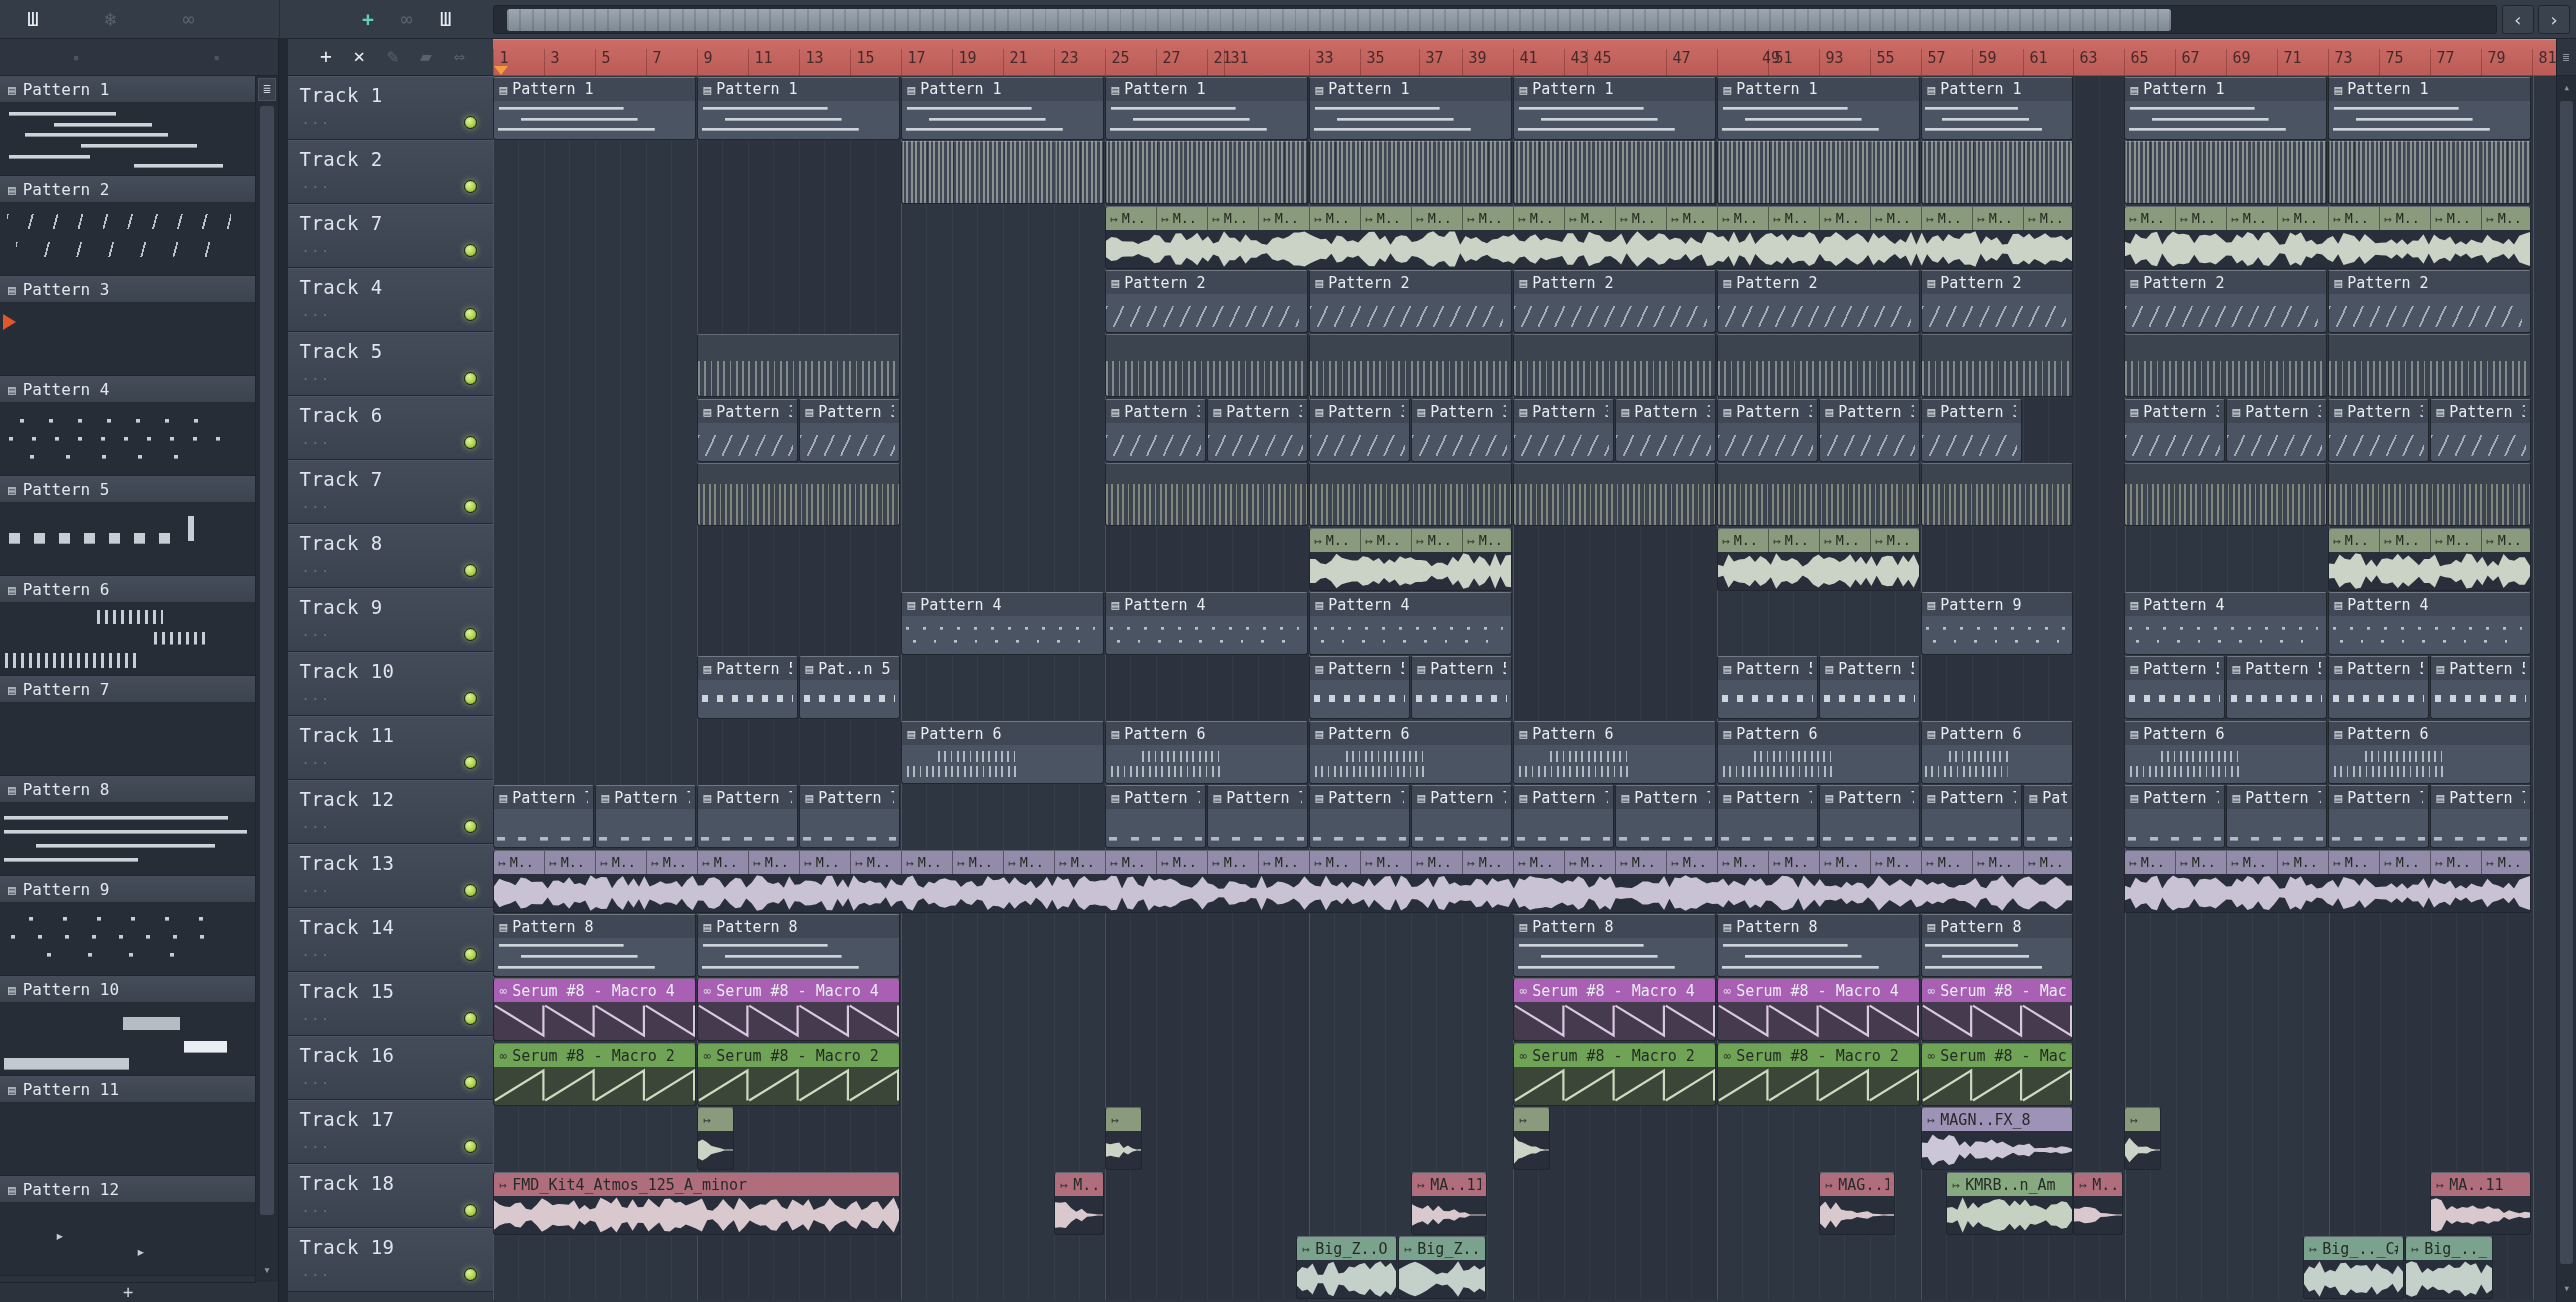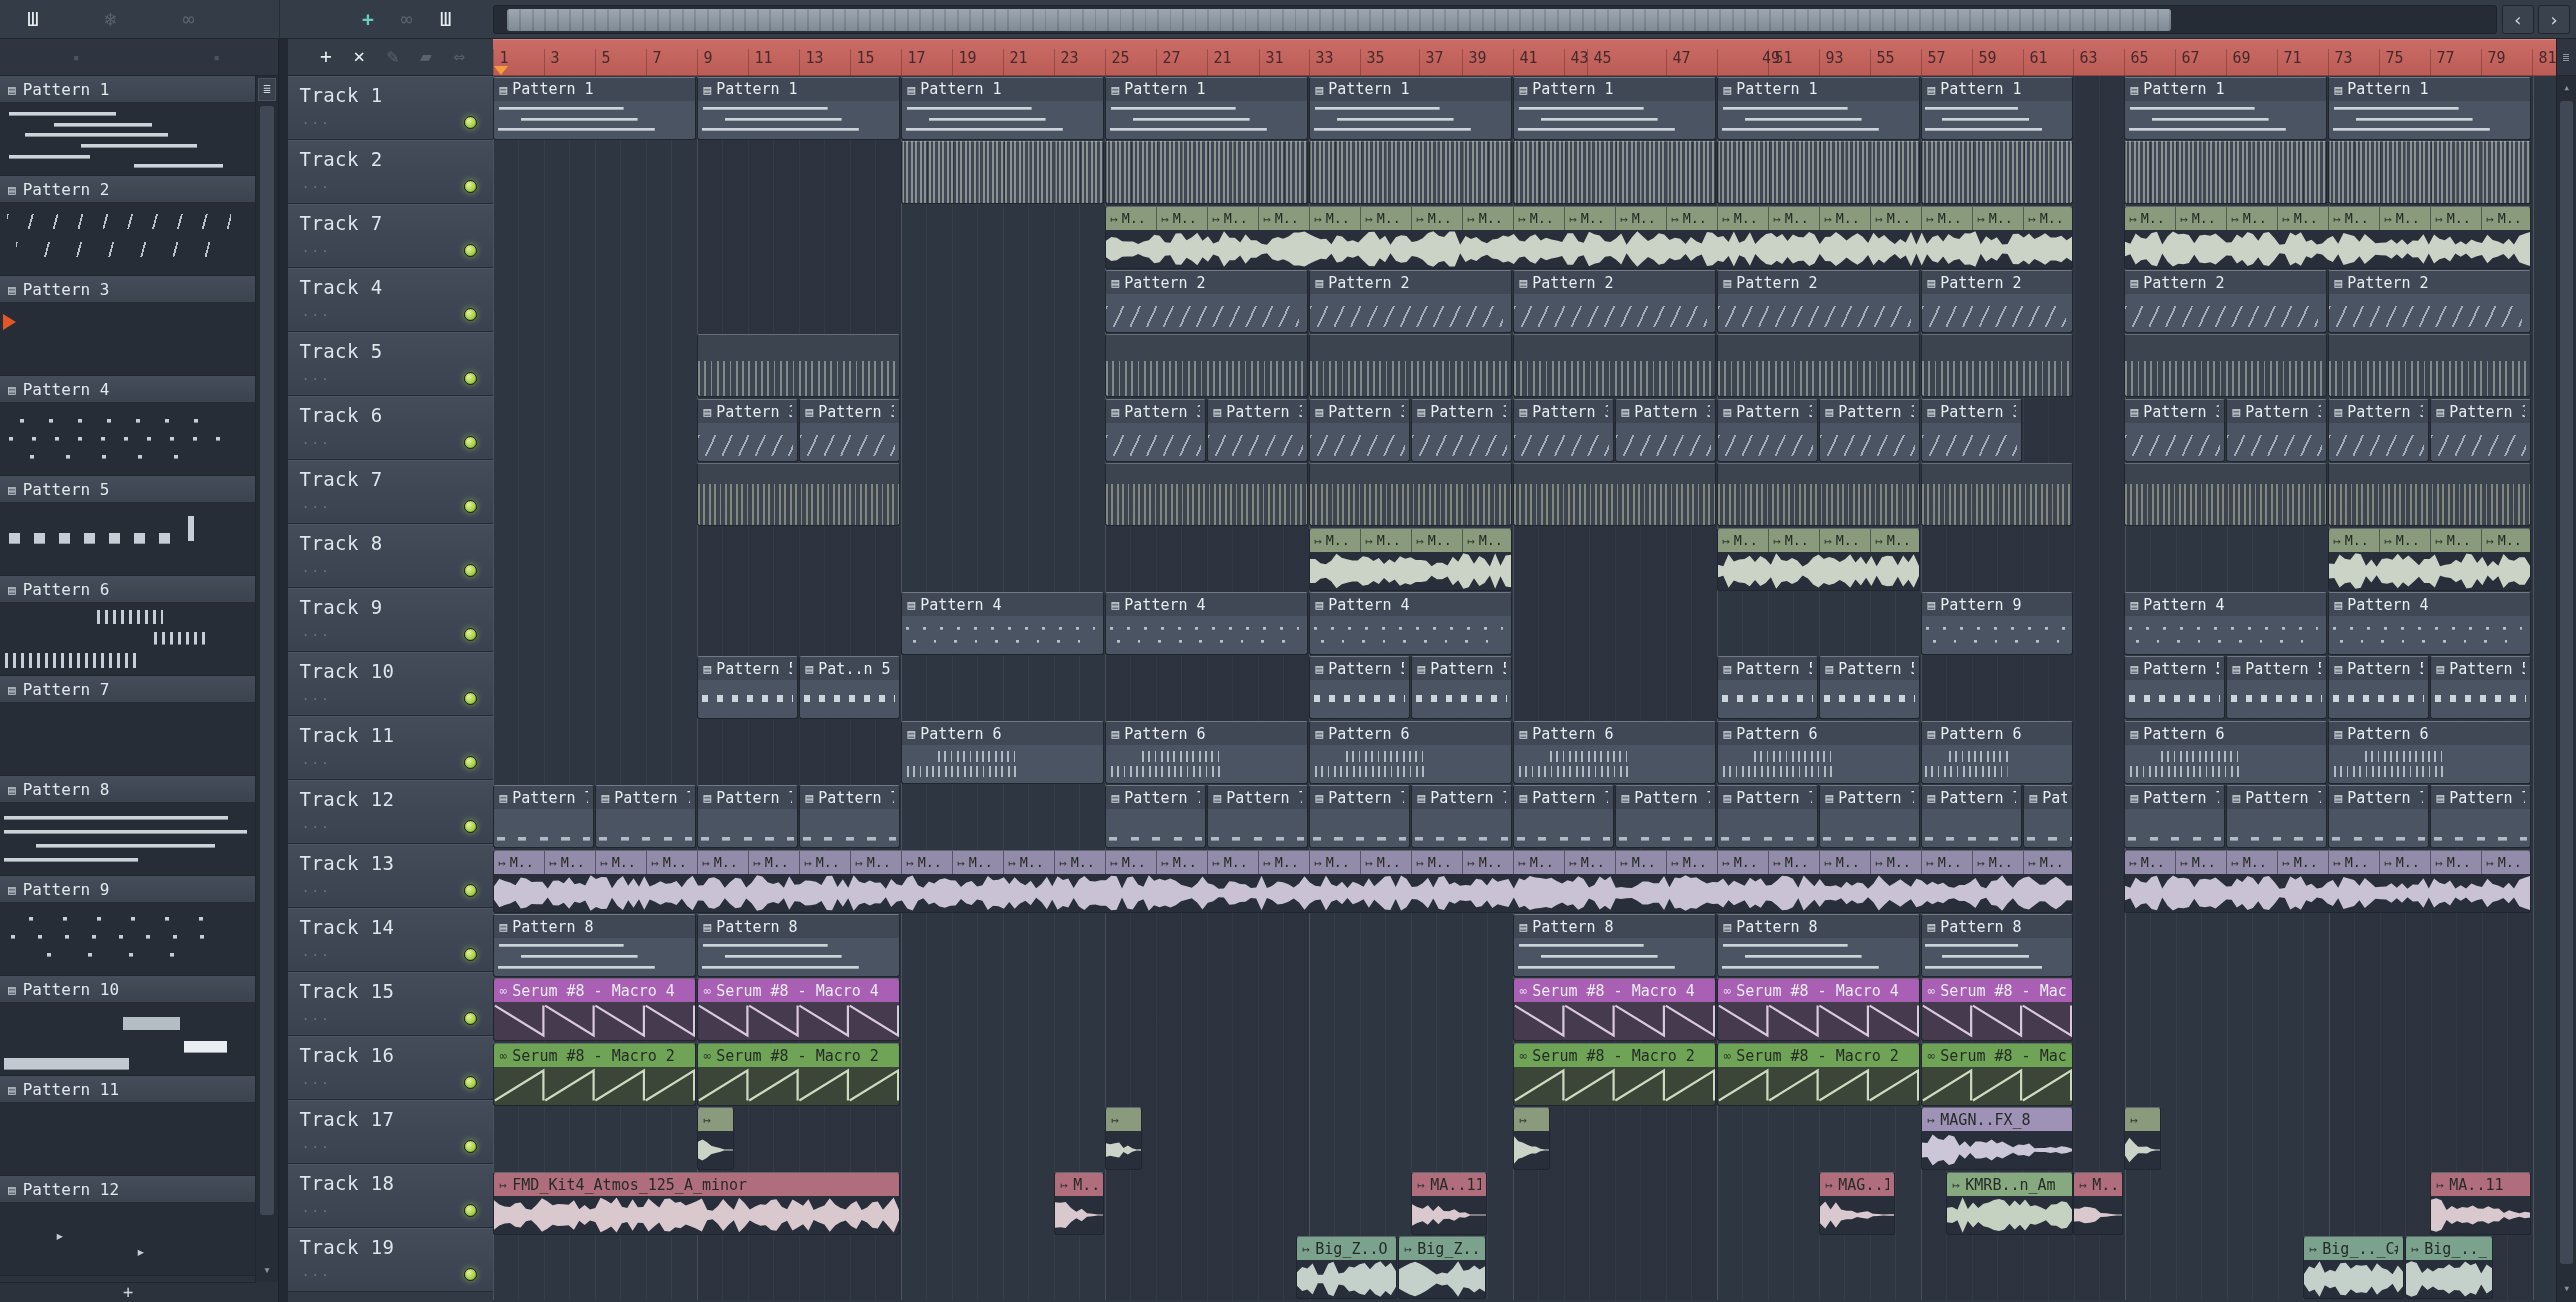--- a/index.html
+++ b/index.html
@@ -383,21 +383,21 @@
         <div class="rnum" style="left: 255px;">11</div>
         <div class="rnum" style="left: 306px;">13</div>
         <div class="rnum" style="left: 357px;">15</div>
         <div class="rnum" style="left: 408px;">17</div>
         <div class="rnum" style="left: 459px;">19</div>
         <div class="rnum" style="left: 510px;">21</div>
         <div class="rnum" style="left: 561px;">23</div>
         <div class="rnum" style="left: 612px;">25</div>
         <div class="rnum" style="left: 663px;">27</div>
         <div class="rnum" style="left: 714px;">21</div>
-        <div class="rnum" style="left: 766px;">31</div>
+        <div class="rnum" style="left: 731px;">31</div>
         <div class="rnum" style="left: 816px;">33</div>
         <div class="rnum" style="left: 867px;">35</div>
         <div class="rnum" style="left: 918px; margin-left: 8px;">37</div>
         <div class="rnum" style="left: 969px;">39</div>
         <div class="rnum" style="left: 1020px;">41</div>
         <div class="rnum" style="left: 1071px;">43</div>
         <div class="rnum" style="left: 1094px;">45</div>
         <div class="rnum" style="left: 1173px;">47</div>
         <div class="rnum" style="left: 1224px; padding-left: 44px;">49</div>
         <div class="rnum" style="left: 1275px;">51</div>

